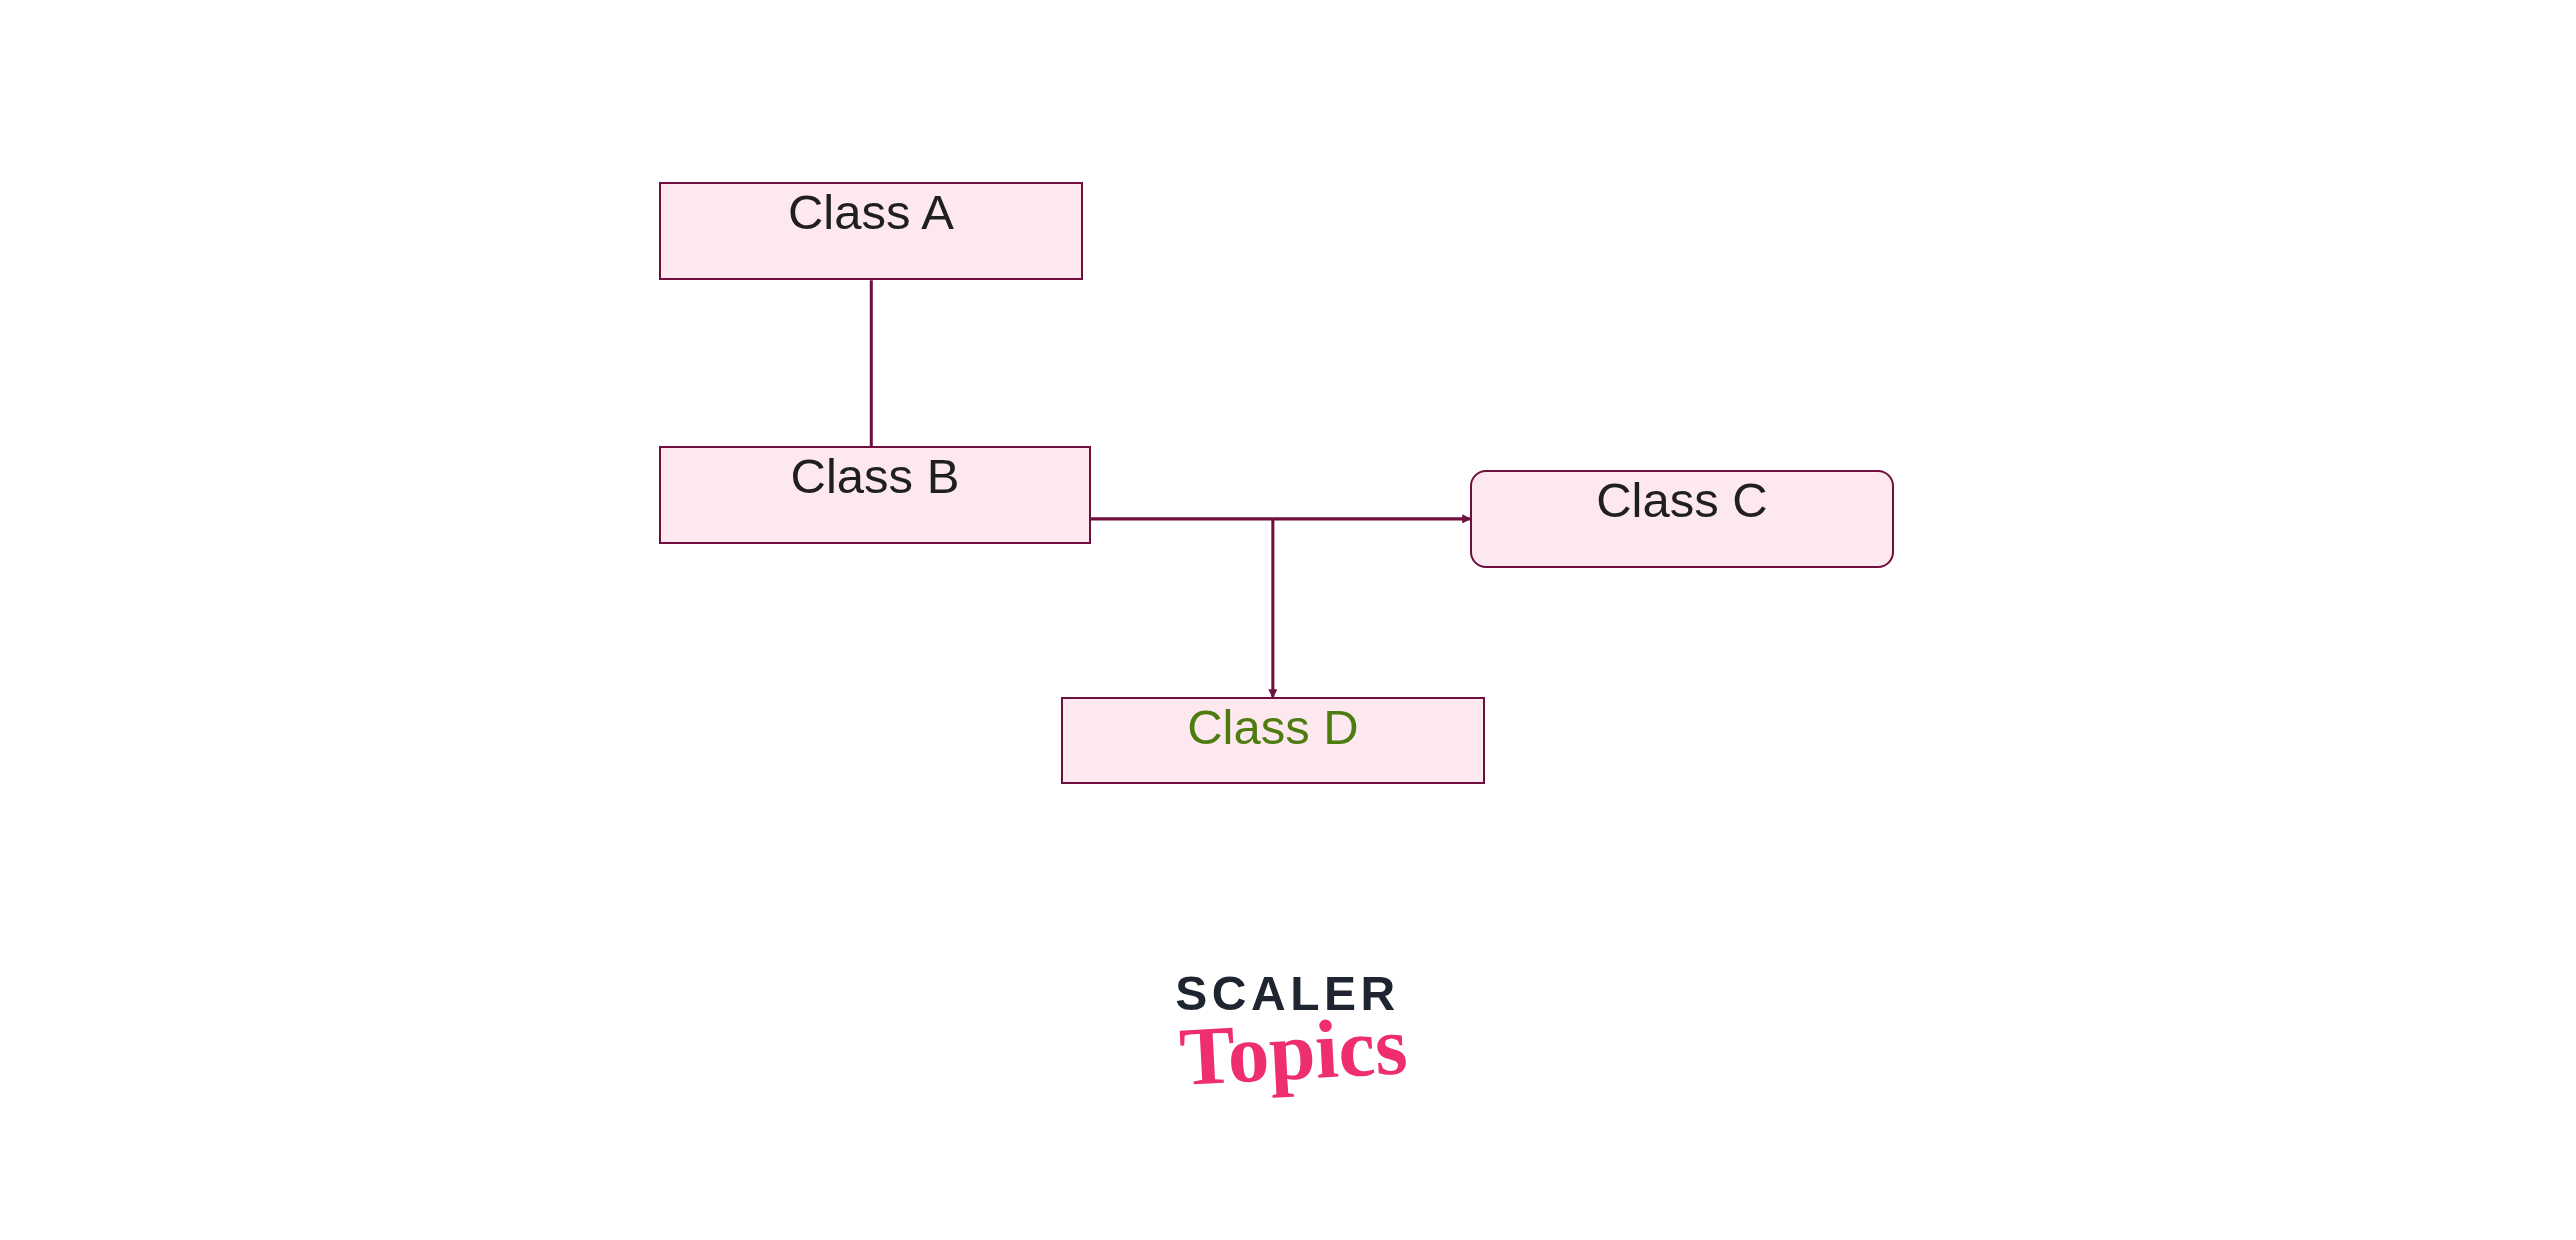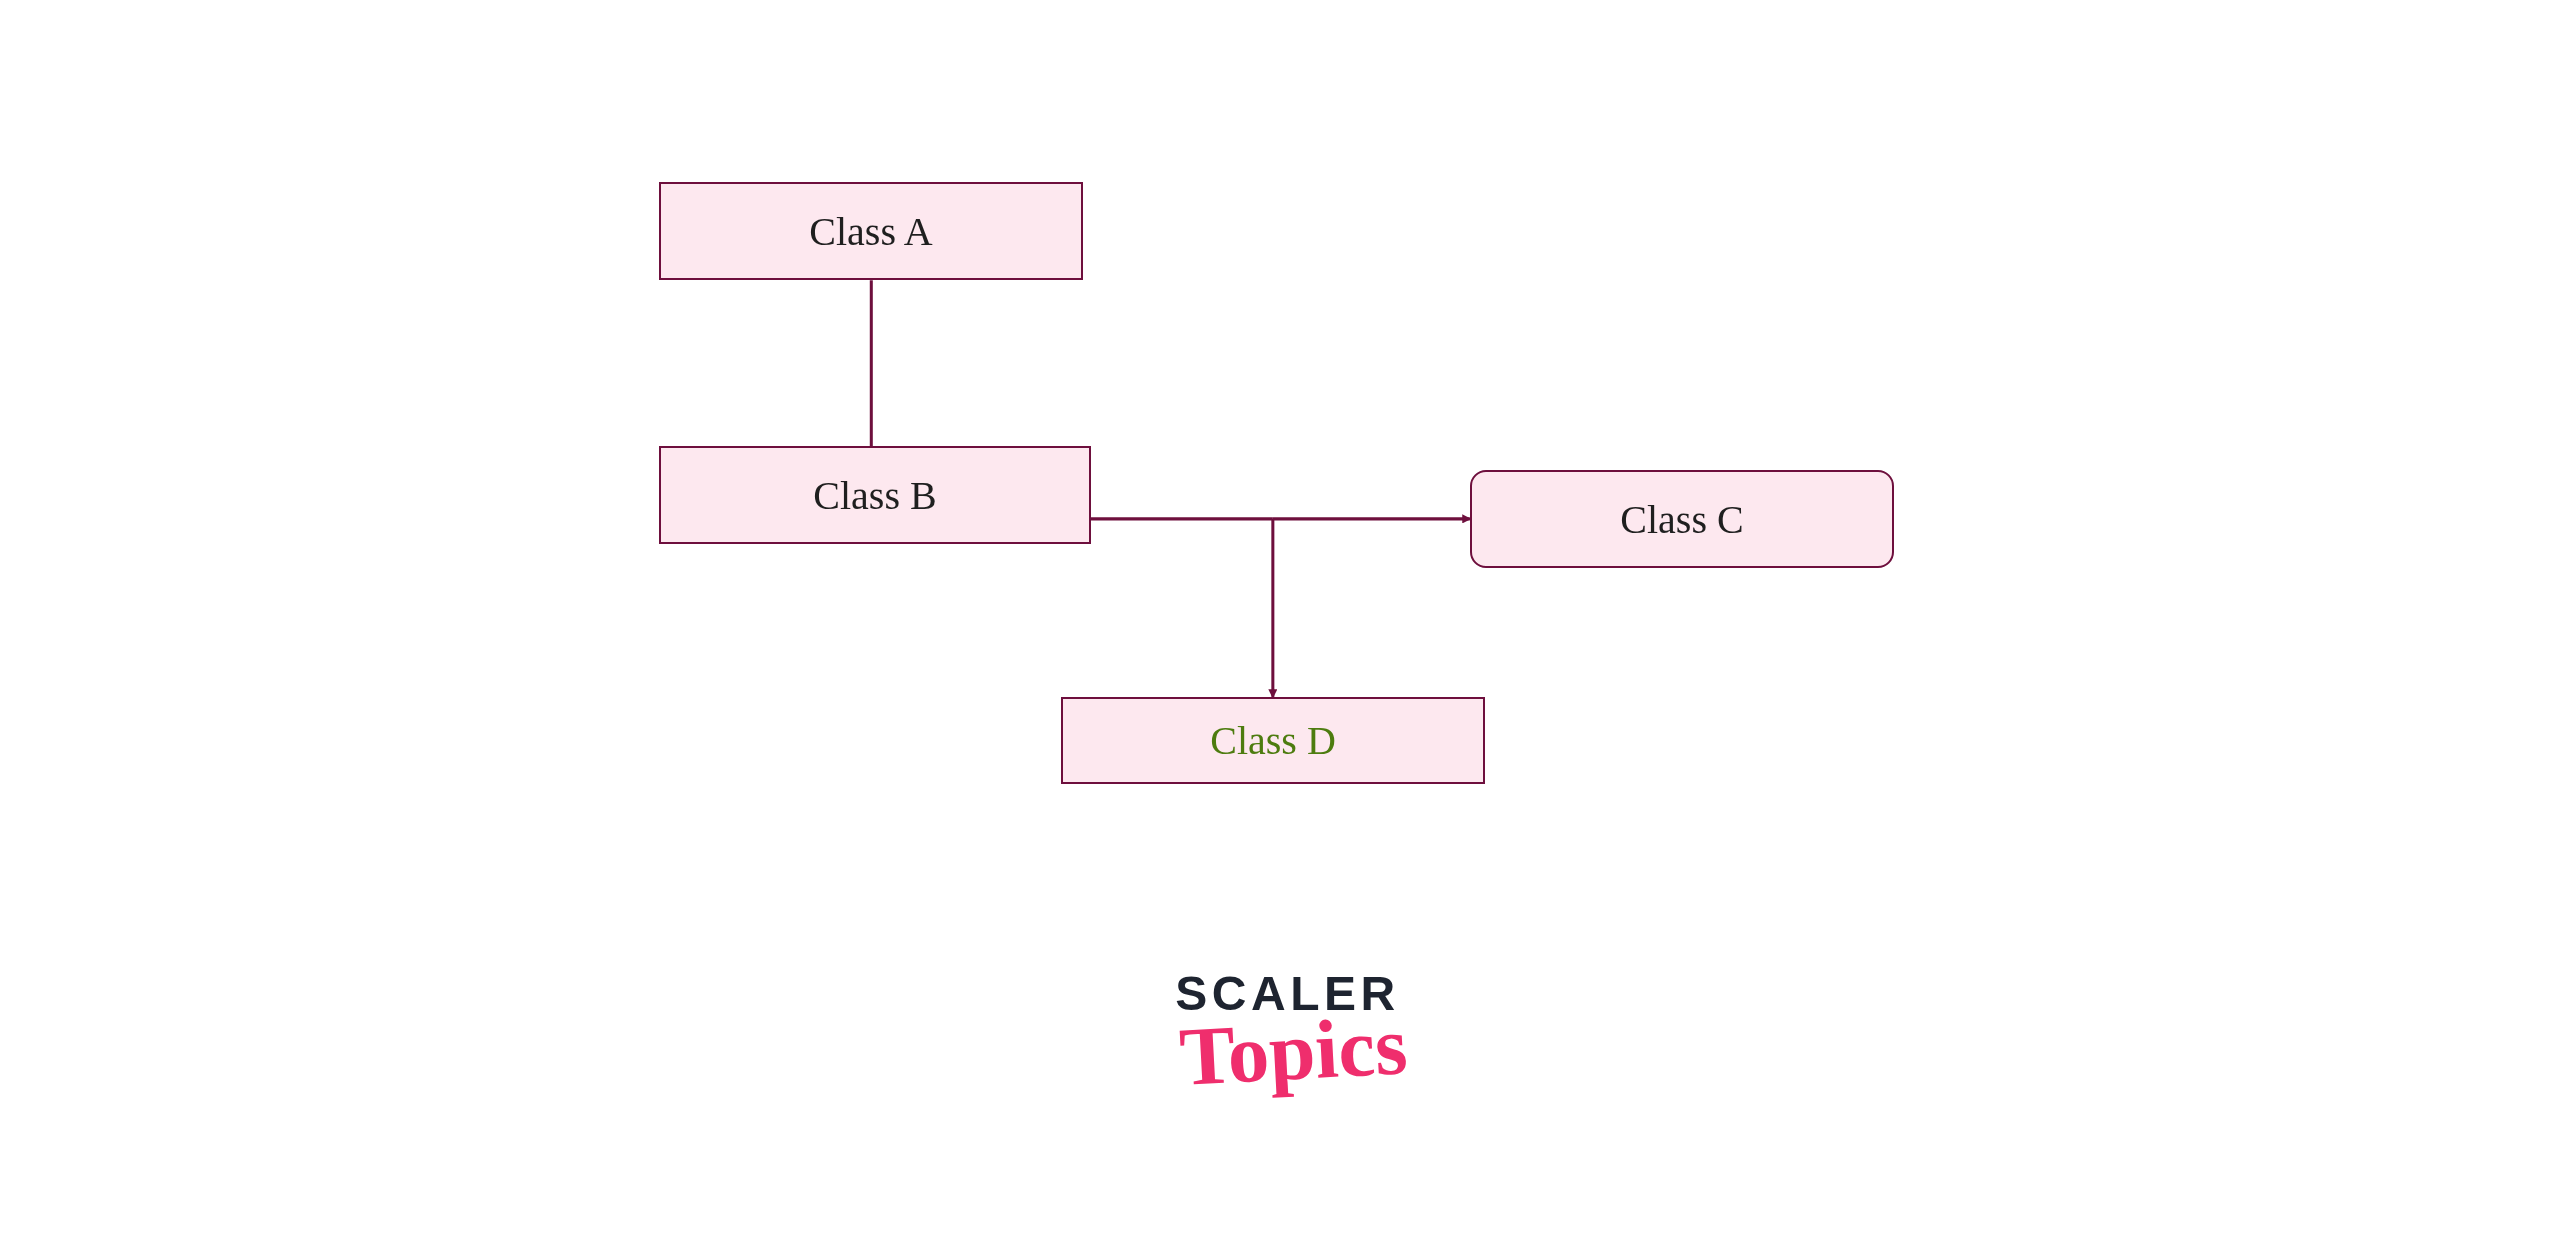--- a/index.html
+++ b/index.html
@@ -11,25 +11,23 @@
     height: 1240px;
   }
   .stage {
     position: absolute;
     inset: 0;
   }
   .box {
     position: absolute;
     border: 2.3px solid;
     display: flex;
-    align-items: center;
     justify-content: center;
-    font-size: 40px;
+    font-size: 49px;
     font-weight: 400;
-    font-family: Liberation Serif, serif;
   }
   .connectors {
     position: absolute;
     inset: 0;
     width: 100%;
     height: 100%;
   }
   .logo {
     position: absolute;
     text-align: center;

